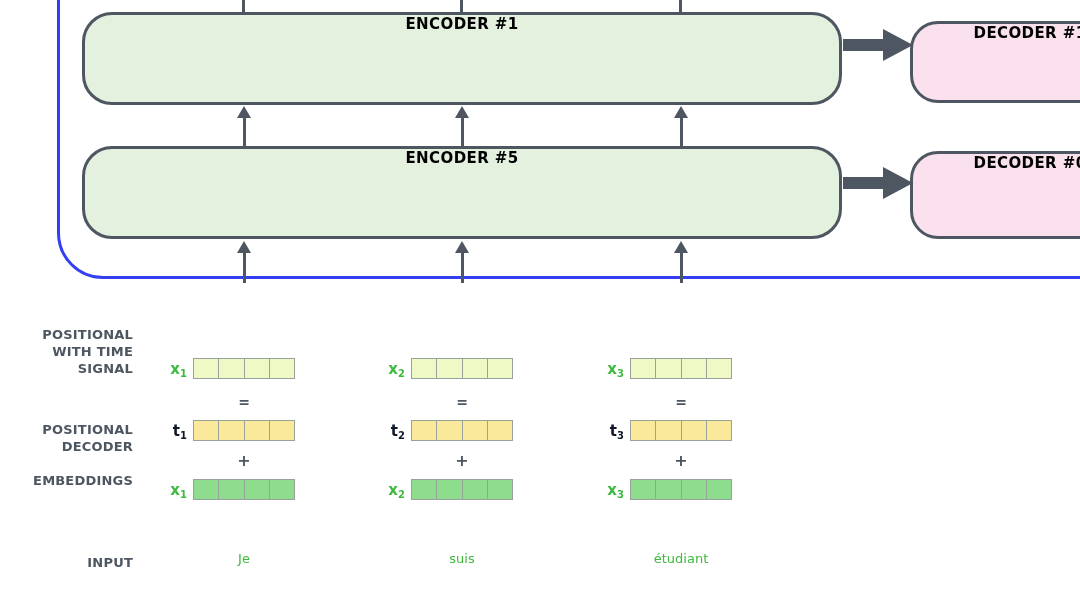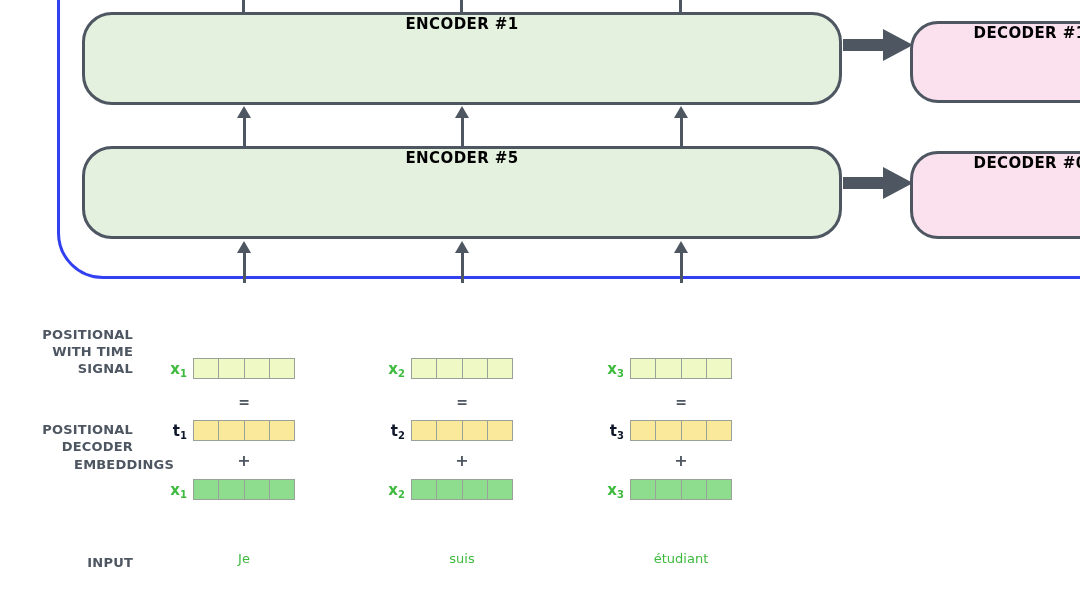--- a/index.html
+++ b/index.html
@@ -68,21 +68,21 @@
   .op{position:absolute;left:calc(var(--cx) - 12px);width:24px;text-align:center;
     color:#4d5661;font-weight:bold;}
   .op-eq{top:394px;font-size:14px;}
   .op-plus{top:451px;font-size:16px;}
 
   
   .lbl{position:absolute;left:0;width:133px;text-align:right;font-weight:bold;
     font-size:13px;line-height:17px;color:#4d5661;letter-spacing:.2px;}
   .lbl-time{top:326px;}
   .lbl-pos{top:421px;text-align:right;}
-  .lbl-emb{top:456px;padding-left:41px;}
+  .lbl-emb{top:472px;}
   .lbl-input{top:554px;}
 
   
   .word{position:absolute;left:calc(var(--cx) - 80px);width:160px;top:551px;
     text-align:center;font-size:13px;color:#3eba3e;}
 </style>
 </head>
 <body>
 
 <div class="blue-frame"></div>

